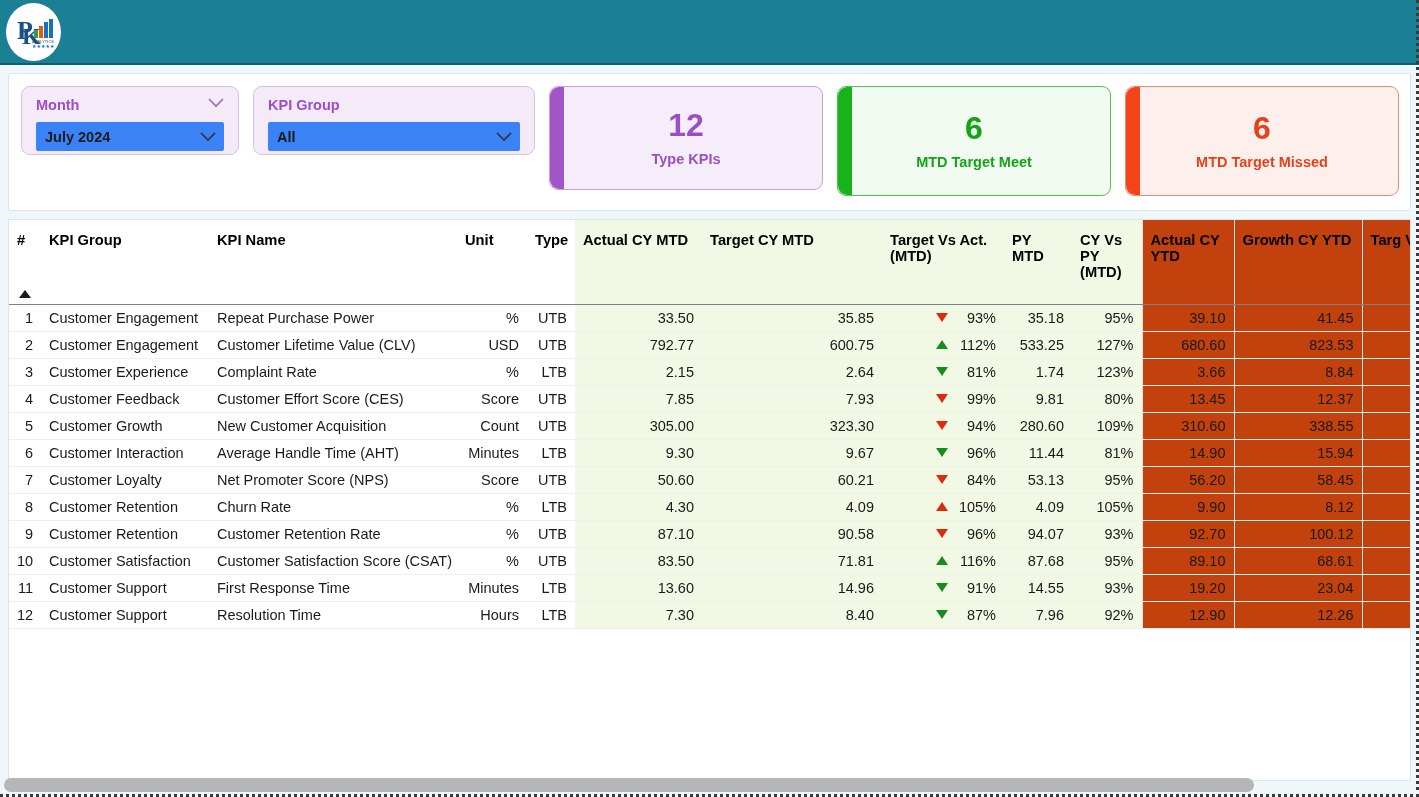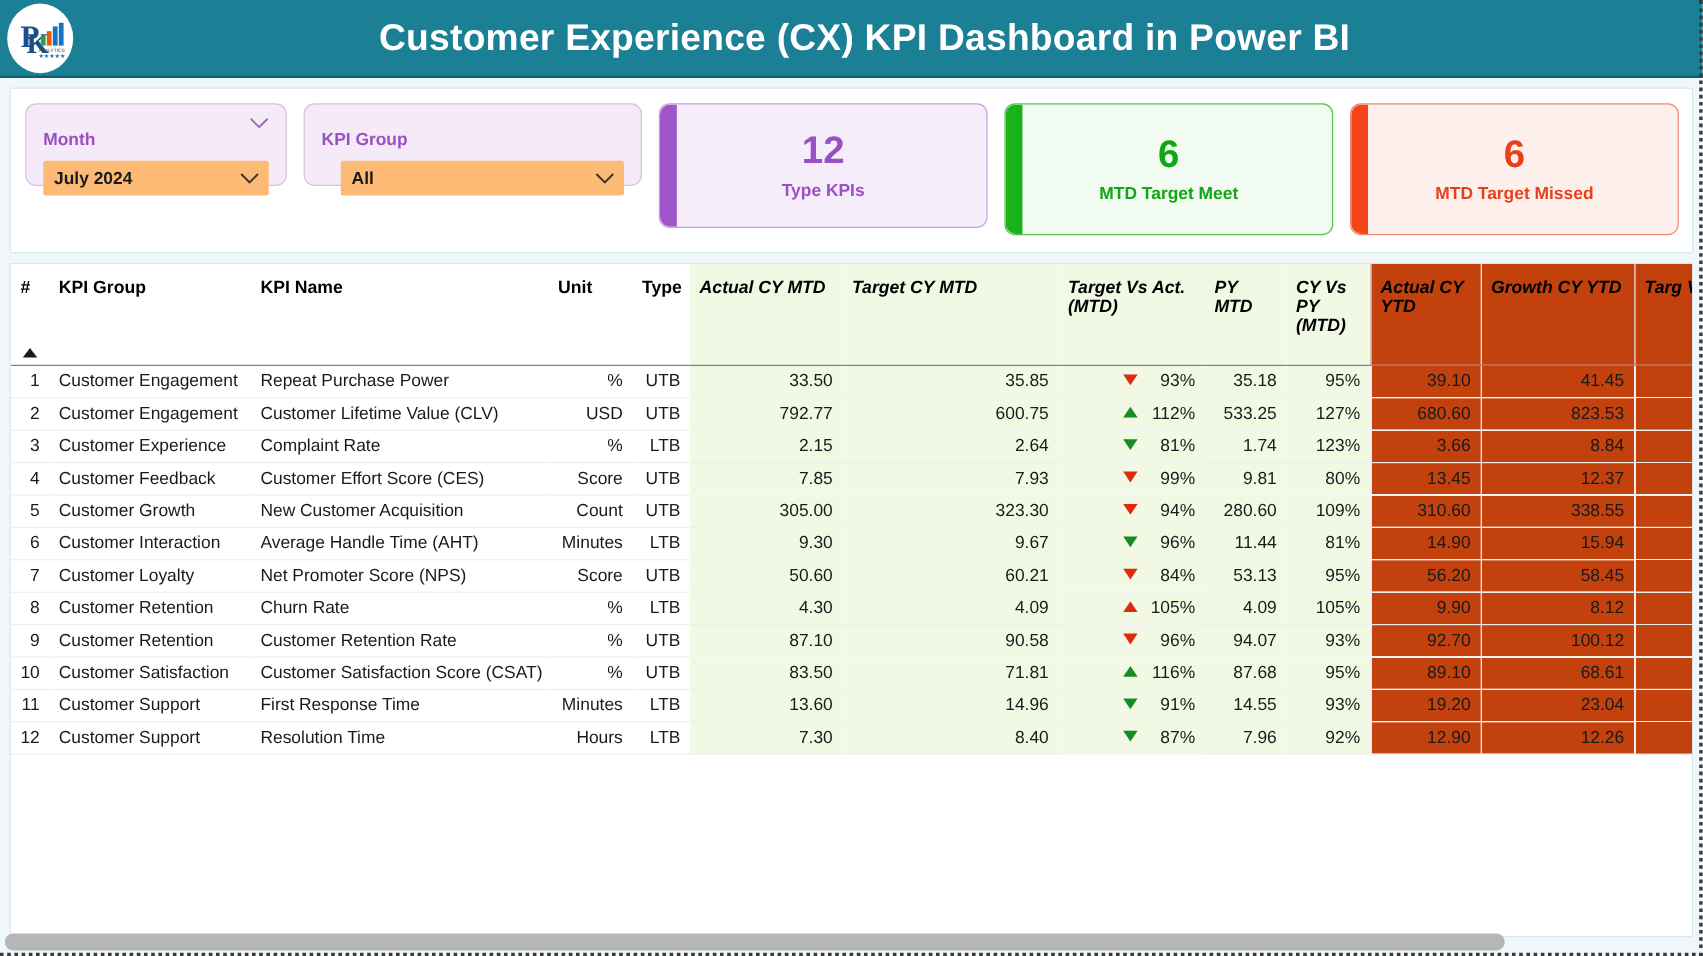--- a/index.html
+++ b/index.html
@@ -72,50 +72,50 @@
     align-items: flex-start;
     padding: 12px 10px 0 12px;
     gap: 14px;
   }
 
   .slicer {
     background: #f4eaf8;
     border: 1px solid #d8bfe6;
     border-radius: 9px;
     height: 69px;
-    padding: 22px 14px 0 14px;
+    padding: 10px 14px 0 14px;
     position: relative;
     flex: 0 0 auto;
   }
   .slicer.month { width: 218px; }
   .slicer.group { width: 282px; }
   .slicer-label {
     color: #9b4fc4;
     font-size: 14.5px;
     font-weight: bold;
     margin-bottom: 9px;
   }
   .slicer .hdr-chevron {
     position: absolute;
     right: 14px; top: 11px;
     color: #9b6ab5;
   }
   .slicer-select {
-    background: #fdba74;
+    background: #3b82f6;
     height: 29px;
     border-radius: 2px;
     display: flex;
     align-items: center;
     justify-content: space-between;
     padding: 0 8px 0 9px;
     font-size: 14.5px;
     font-weight: bold;
     color: #1a1a1a;
   }
-  .slicer.group .slicer-select { margin-top: 2px; margin-left: 16px; }
+  .slicer.group .slicer-select { margin-top: 2px; }
   .chev { display: inline-block; line-height: 1; }
   .chev svg { display: block; }
 
   
   .kpi-card {
     border-radius: 9px;
     height: 104px;
     position: relative;
     display: flex;
     flex-direction: column;
@@ -183,21 +183,21 @@
     white-space: nowrap;
     overflow: hidden;
   }
   table.kpi-table td.num { text-align: right; }
   table.kpi-table td.idx { text-align: right; color: #1a1a1a; }
 
   
   .g-mtd { background: #f1f8e4; }
   .g-ytd { background: #c2410c; }
 
-  th.g-mtd, th.g-ytd { border-bottom: 1px solid #7a7f93; font-style: italic; }
+  th.g-mtd, th.g-ytd { border-bottom: 1px solid #7a7f93; }
   th.sep-l, td.sep-l { border-left: 1px solid #dfe3e8; }
 
   
   td.delta {
     text-align: right;
     position: relative;
     padding-right: 8px;
   }
   .arrow {
     display: inline-block;
@@ -250,21 +250,20 @@
       <text x="9" y="33" font-family="Liberation Serif, serif" font-size="26" font-weight="bold" fill="#1b4f8a">P</text>
       <text x="14" y="38" font-family="Liberation Serif, serif" font-size="24" font-weight="bold" fill="#1b4f8a">K</text>
       <rect x="26" y="24" width="4" height="8" fill="#2f9e44"></rect>
       <rect x="31" y="20" width="4" height="12" fill="#e8590c"></rect>
       <rect x="36" y="16" width="4" height="16" fill="#1971c2"></rect>
       <rect x="41" y="13" width="4" height="19" fill="#1971c2"></rect>
       <text x="24" y="37" font-size="4" fill="#444">ANALYTICS</text>
       <text x="24" y="42" font-size="5" fill="#1971c2">★★★★★</text>
     </svg>
   </div>
-  <div class="app-title">Customer Experience (CX) KPI Dashboard in Power BI</div>
 </div>
 
 <div class="canvas">
 
   <div class="topstrip">
 
     <div class="slicer month">
       <div class="slicer-label">Month</div>
       <span class="hdr-chevron chev">
         <svg width="16" height="10" viewBox="0 0 16 10">

